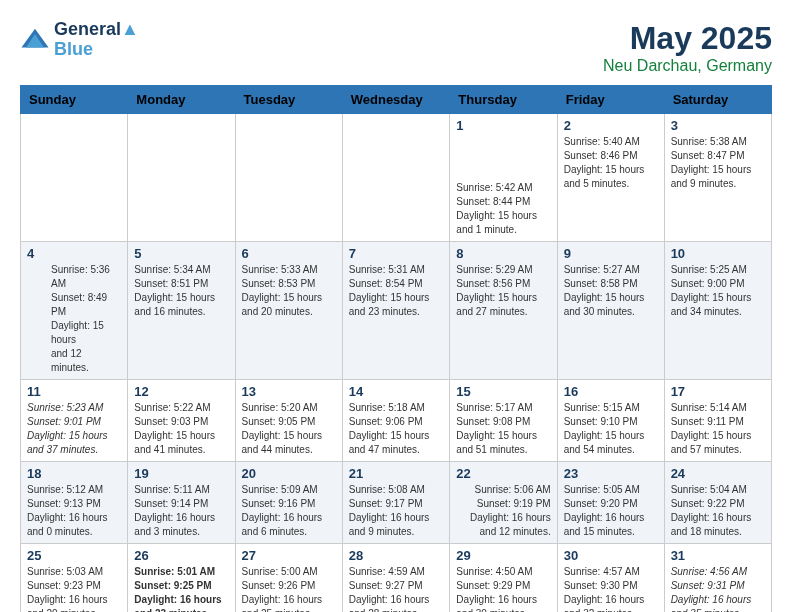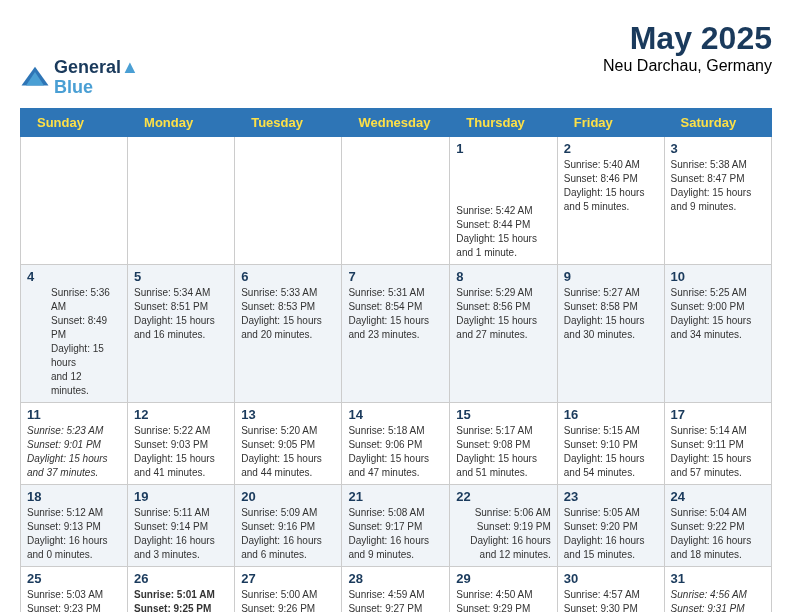--- a/index.html
+++ b/index.html
@@ -12,21 +12,20 @@
     }
     .header {
       display: flex;
       justify-content: space-between;
       align-items: flex-start;
       margin-bottom: 10px;
     }
     .logo {
       display: flex;
       align-items: center;
-      margin-top: 38px;
     }
     .logo-text {
       font-size: 18px;
       font-weight: bold;
       color: #1a3a5c;
       line-height: 1.1;
     }
     .logo-text span {
       color: #4a9fd4;
     }
@@ -38,32 +37,32 @@
     .title-block {
       text-align: right;
     }
     .title-block h1 {
       font-size: 32px;
       color: #1a3a5c;
       font-weight: bold;
     }
     .title-block h2 {
       font-size: 16px;
-      color: #000000;
+      color: #15803d;
       font-weight: normal;
     }
     .calendar {
       width: 100%;
       border-collapse: collapse;
     }
     .calendar th {
       background: #2e75b6;
-      color: #fde047;
+      color: #000000;
       text-align: left;
-      padding: 6px 16px;
+      padding: 6px 8px;
       font-size: 13px;
       font-weight: bold;
       border: 1px solid #2e75b6;
     }
     .calendar td {
       border: 1px solid #ccc;
       vertical-align: top;
       padding: 4px 6px;
       width: 108px;
       min-height: 80px;

